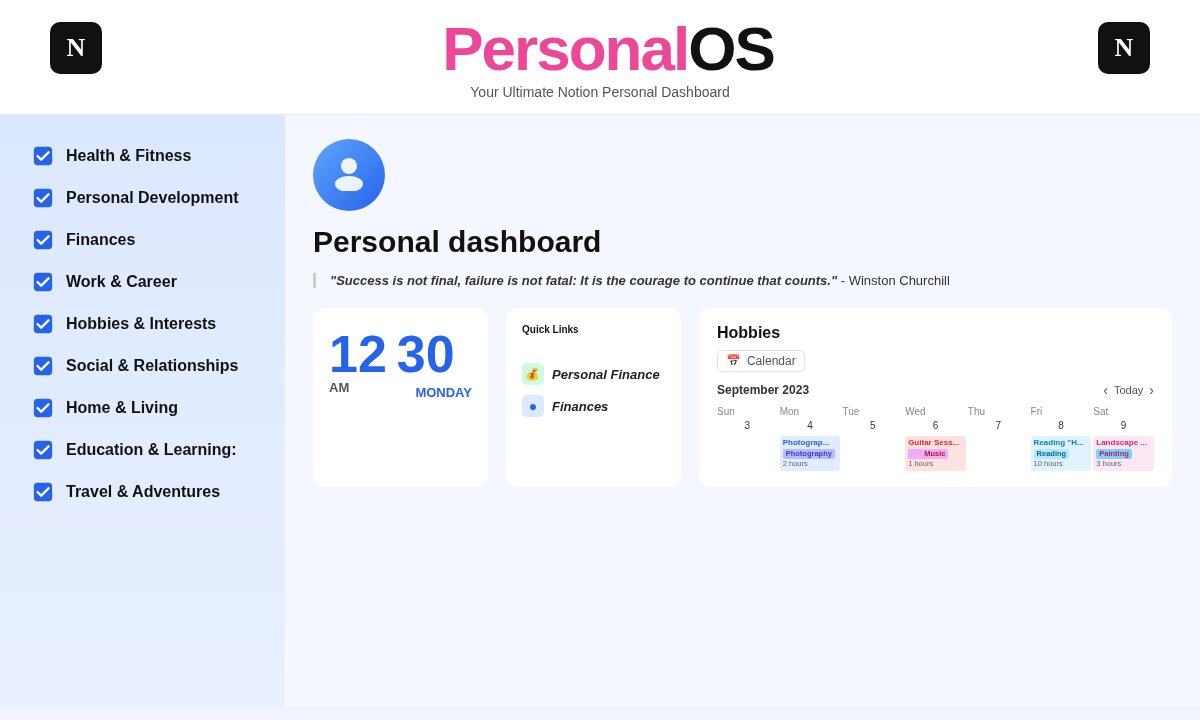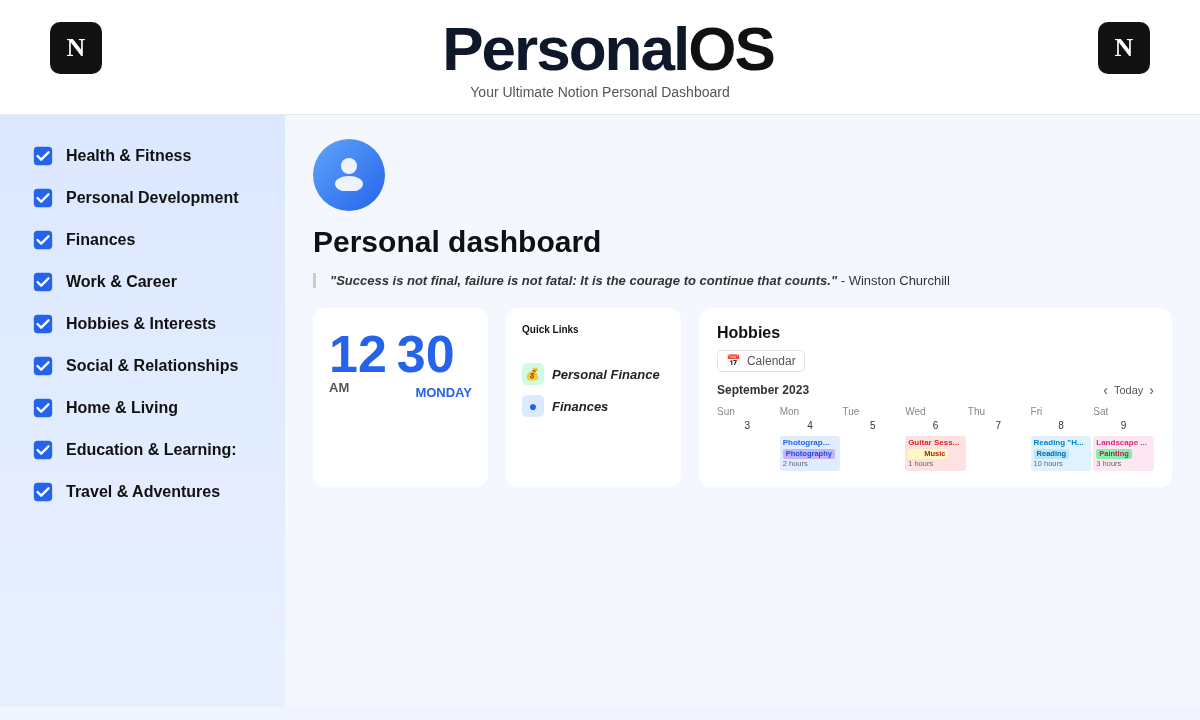--- a/index.html
+++ b/index.html
@@ -18,21 +18,21 @@
       padding: 18px 0 14px;
       position: relative;
       border-bottom: 1px solid #e8eaf0;
     }
     .header-title {
       font-size: 62px;
       font-weight: 900;
       line-height: 1;
       letter-spacing: -2px;
     }
-    .header-title .personal { color: #0f172a; margin-left: 16px; }
+    .header-title .personal { color: #ec4899; margin-left: 16px; }
     .header-title .os { color: #111; }
     .header-subtitle {
       font-size: 14px;
       color: #555;
       font-weight: 500;
       margin-top: 4px;
     }
     .notion-icon-left {
       position: absolute;
       left: 50px;
@@ -301,23 +301,23 @@
     .cal-event.painting { background: #fce7f3; color: #db2777; }
     .event-title { font-weight: 600; font-size: 8px; }
     .event-tag {
       border-radius: 2px;
       padding: 0px 3px;
       font-size: 7.5px;
       font-weight: 600;
       display: inline-block;
     }
     .event-tag.photo-tag { background: #c4b5fd; color: #1d4ed8; }
-    .event-tag.music-tag { background: #fef9c3; color: #b91c1c; padding-left: 16px; }
+    .event-tag.music-tag { background: #f0abfc; color: #b91c1c; padding-left: 16px; }
     .event-tag.reading-tag { background: #bae6fd; color: #0369a1; }
-    .event-tag.painting-tag { background: #86efac; color: #be185d; }
+    .event-tag.painting-tag { background: #7dd3fc; color: #be185d; }
     .event-hours { font-size: 7.5px; color: #666; }
   </style>
 </head>
 <body>
 
 <div class="header">
   <div class="notion-icon-left">
     <span class="notion-n">N</span>
   </div>
   <div class="header-title">

